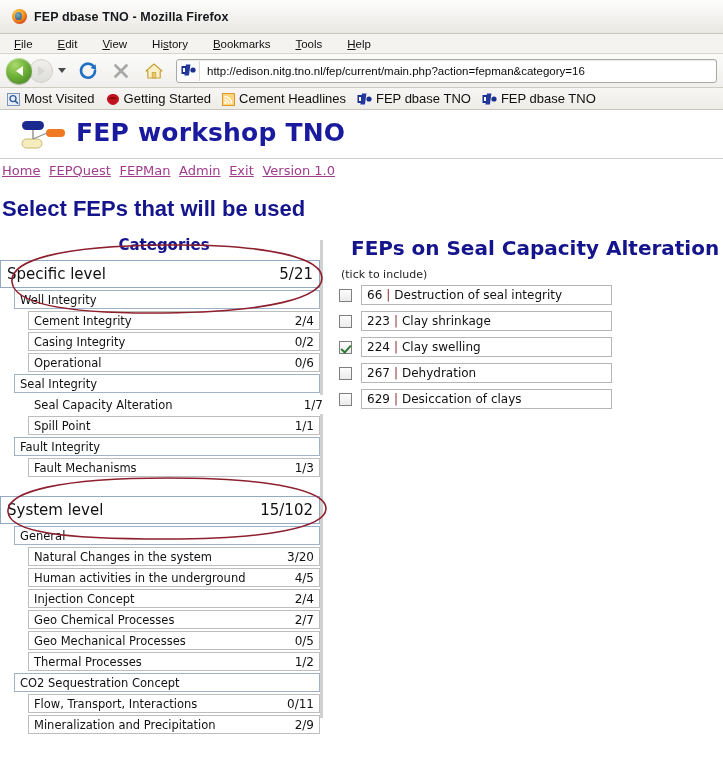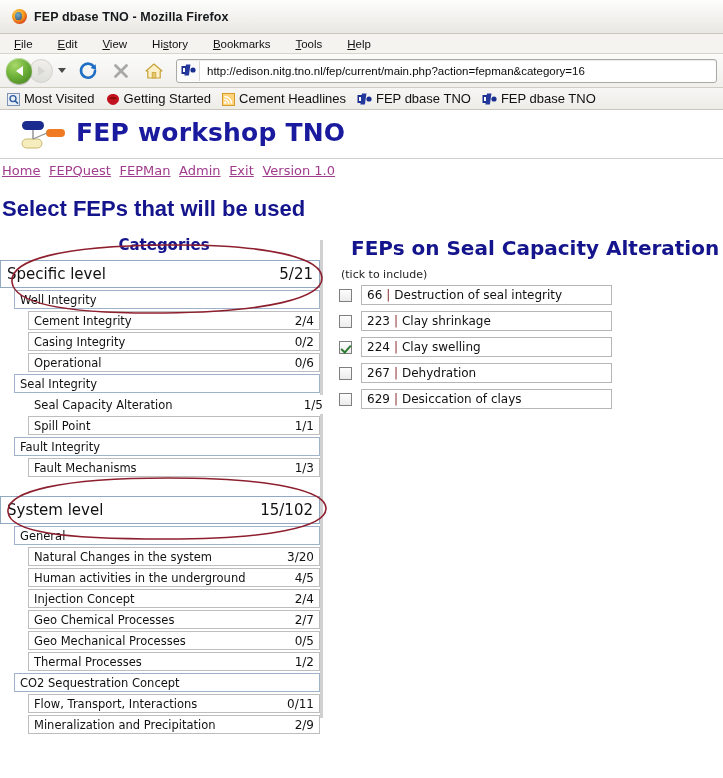--- a/index.html
+++ b/index.html
@@ -527,21 +527,21 @@
         <span>Operational</span>
         <span class="row-count">0/6</span>
       </div>
 
       <div class="grp-row">
         <span>Seal Integrity</span>
         <span class="row-count"></span>
       </div>
       <div class="item-row selected">
         <span>Seal Capacity Alteration</span>
-        <span class="row-count">1/5</span>
+        <span class="row-count">1/7</span>
       </div>
       <div class="item-row">
         <span>Spill Point</span>
         <span class="row-count">1/1</span>
       </div>
 
       <div class="grp-row">
         <span>Fault Integrity</span>
         <span class="row-count"></span>
       </div>

